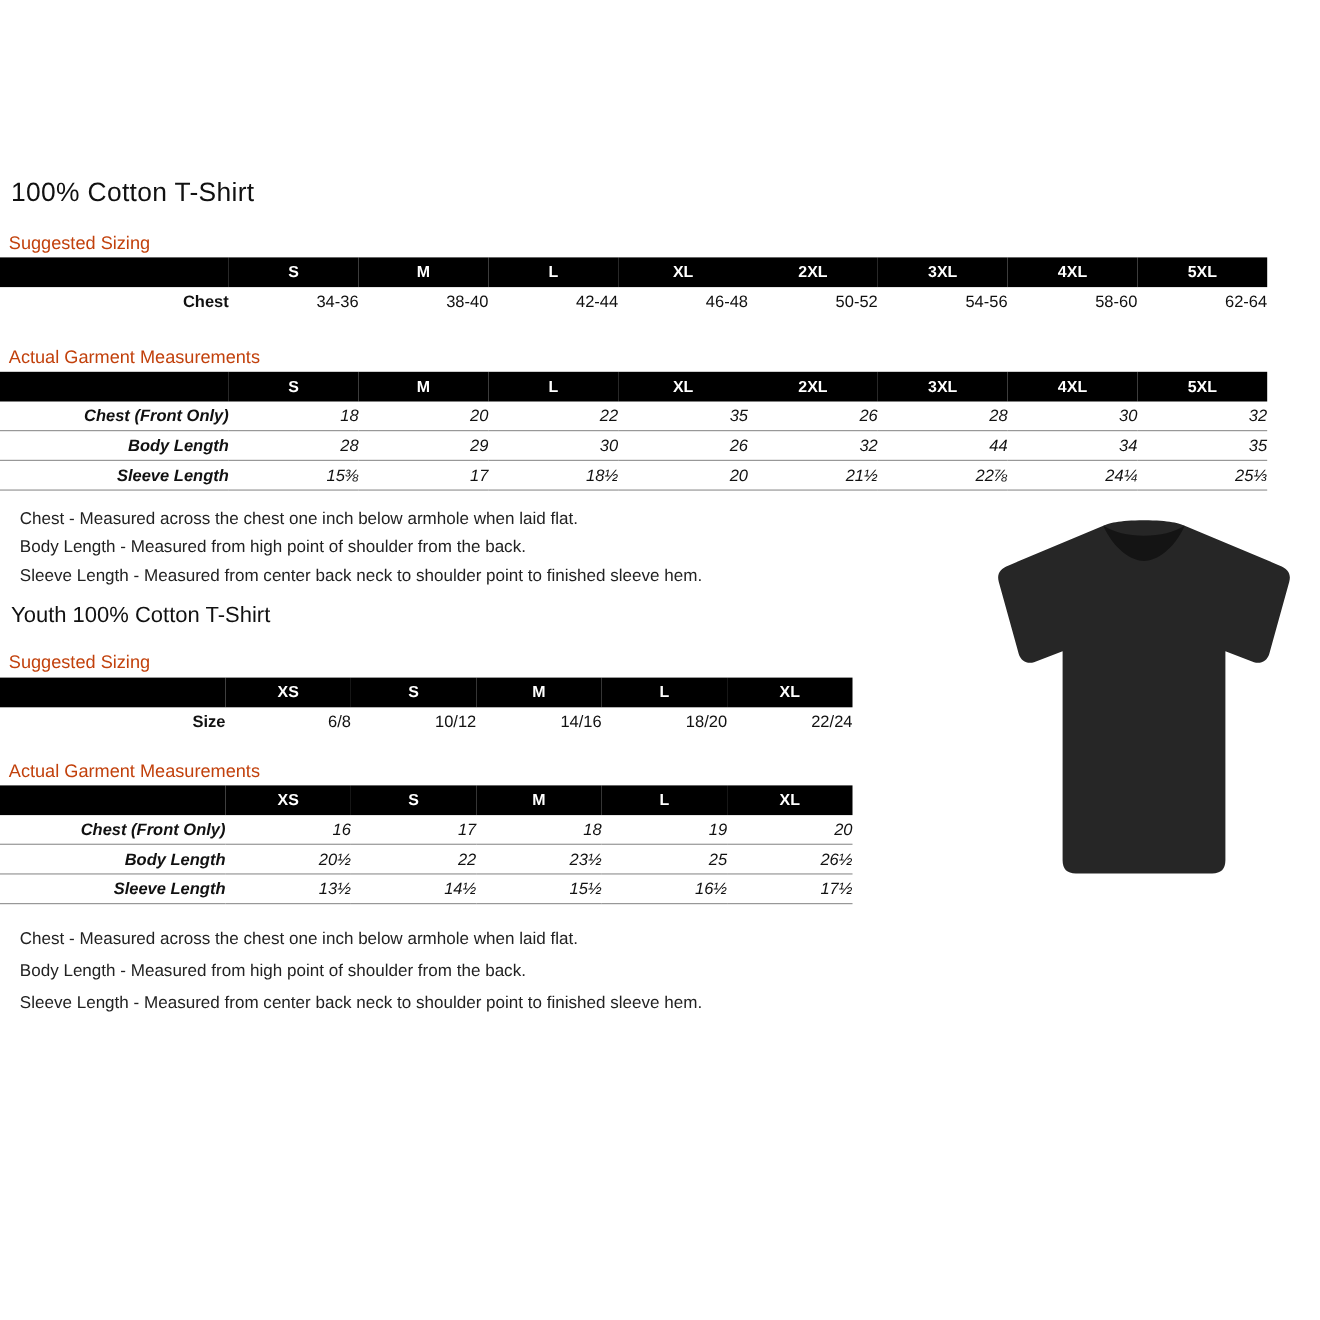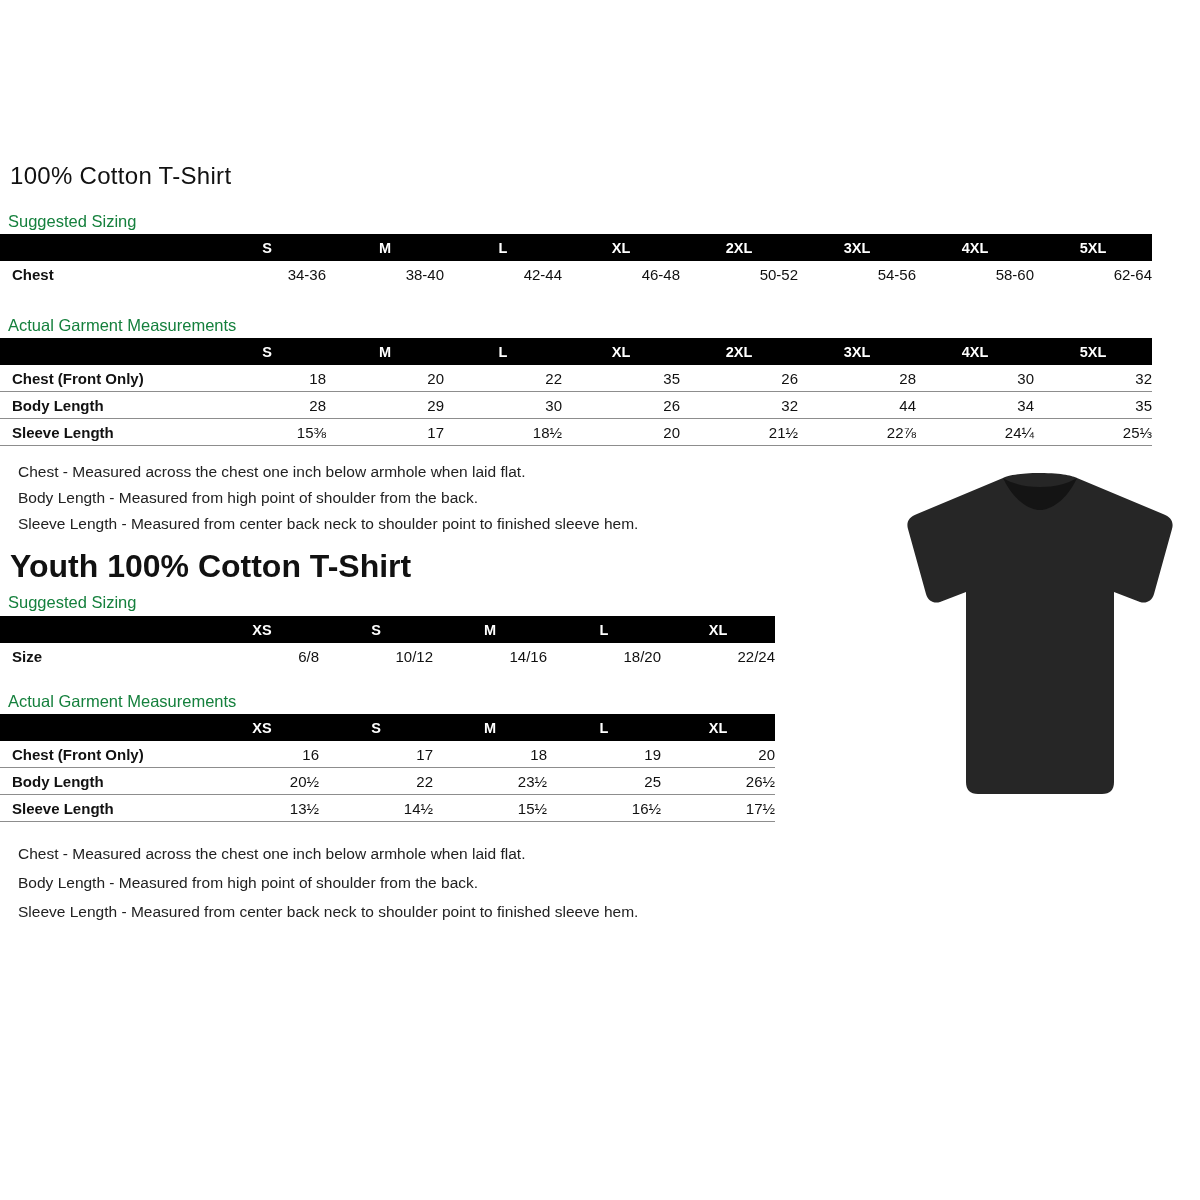--- a/index.html
+++ b/index.html
@@ -59,21 +59,21 @@
     font-size: 24px;
     font-weight: 700;
     letter-spacing: 3.5px;
     font-family: "DejaVu Sans", sans-serif;
   }
 
   
   .sec-label {
     position: absolute;
     font-size: 16.5px;
-    color: #15803d;
+    color: #c2410c;
     white-space: nowrap;
   }
 
   
   table.sz {
     position: absolute;
     border-collapse: collapse;
     table-layout: fixed;
     font-size: 15px;
   }
@@ -93,44 +93,45 @@
     height: 27px;
   }
   table.sz thead th.rowhead {
     text-align: left;
   }
   table.sz tbody td {
     text-align: right;
     color: #111;
   }
   table.sz tbody td.rowhead {
-    text-align: left;
+    text-align: right;
     font-weight: 700;
     padding-left: 12px;
     font-size: 15px;
   }
   table.sz tbody tr.ruled td {
     border-bottom: 1px solid #8d8d8d;
+    font-style: italic;
   }
 
   
   .note {
     position: absolute;
     font-size: 15.5px;
     color: #222;
     white-space: nowrap;
   }
 
   
   .youth-title {
     position: absolute;
     left: 10px;
     top: 548px;
-    font-size: 32px;
-    font-weight: 700;
+    font-size: 20px;
+    font-weight: 400;
     color: #111;
     white-space: nowrap;
   }
 
   
   .shirt-wrap {
     position: absolute;
     left: 895px;
     top: 470px;
     width: 290px;

